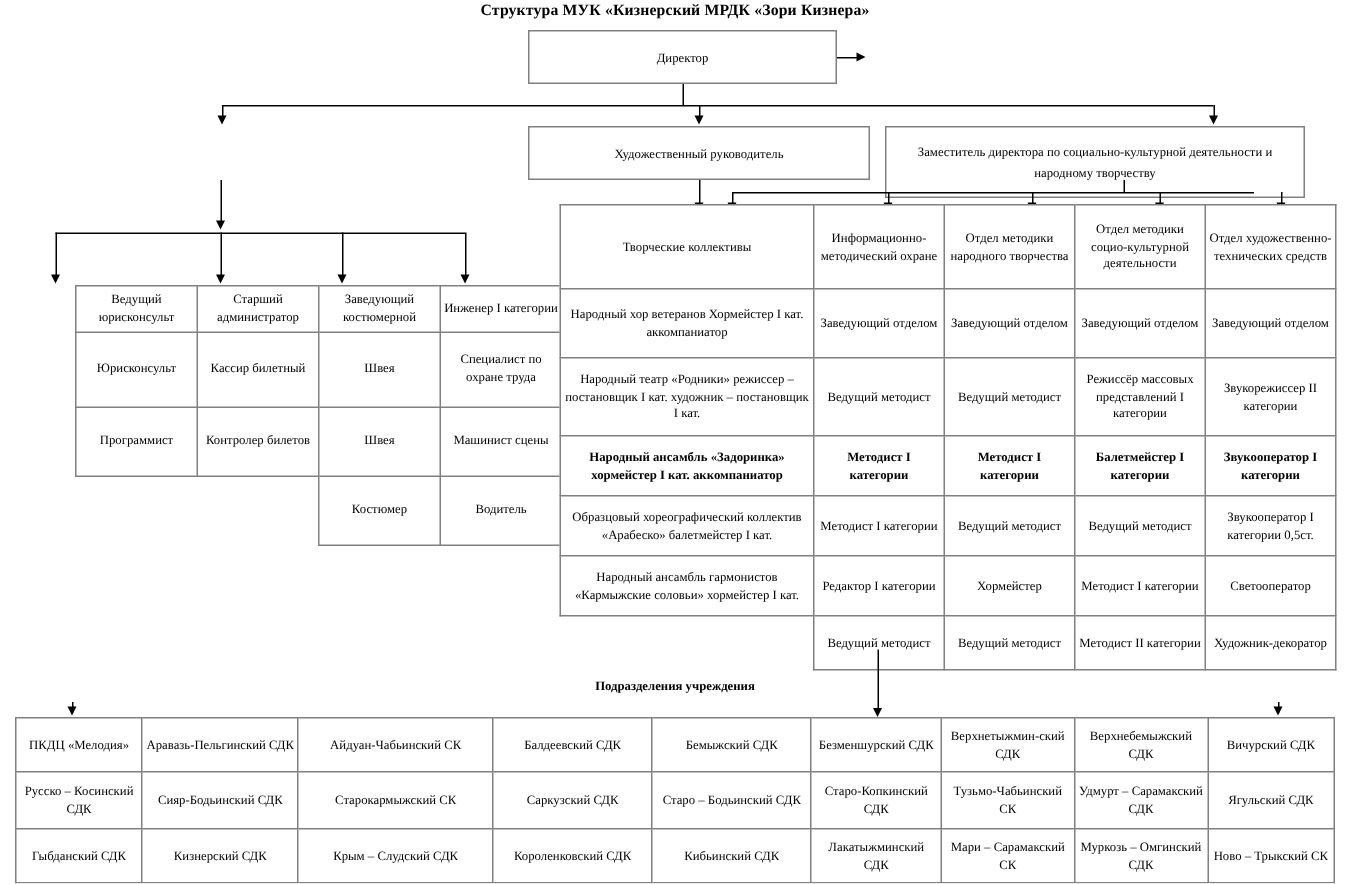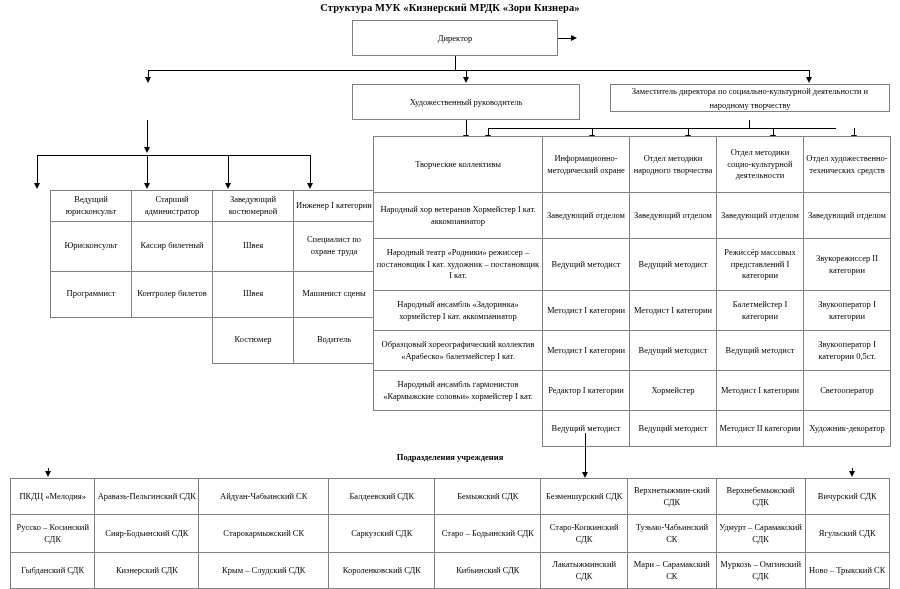--- a/index.html
+++ b/index.html
@@ -126,21 +126,21 @@
 
   <div class="vline" style="left:466px; top:70px; height:8px;"></div>
   <div class="arrow-down" style="left:462.5px; top:77px;"></div>
 
   <div class="vline" style="left:809px; top:70px; height:8px;"></div>
   <div class="arrow-down" style="left:805.5px; top:77px;"></div>
 
 
   <div class="box" style="left:352px; top:84px; width:228px; height:36px;">Художественный руководитель</div>
 
-  <div class="box" style="left:610px; top:84px; width:280px; height:28px; line-height:1.7;">Заместитель директора по социально-культурной деятельности и   народному творчеству</div>
+  <div class="box" style="left:590px; top:84px; width:280px; height:48px; line-height:1.7;">Заместитель директора по социально-культурной деятельности и   народному творчеству</div>
 
   <div class="vline" style="left:147px; top:120px; height:28px;"></div>
   <div class="arrow-down" style="left:143.5px; top:147px;"></div>
   <div class="hline" style="left:37px; top:155px; width:273px;"></div>
 
   <div class="vline" style="left:37px; top:155px; height:29px;"></div>
   <div class="arrow-down" style="left:33.5px; top:183px;"></div>
 
   <div class="vline" style="left:147px; top:155px; height:29px;"></div>
   <div class="arrow-down" style="left:143.5px; top:183px;"></div>
@@ -230,21 +230,21 @@
         <td>Заведующий отделом</td>
         <td>Заведующий отделом</td>
       </tr>
       <tr style="height:52px;">
         <td>Народный театр «Родники» режиссер – постановщик I кат. художник – постановщик I кат.</td>
         <td>Ведущий методист</td>
         <td>Ведущий методист</td>
         <td>Режиссёр массовых представлений I категории</td>
         <td>Звукорежиссер II категории</td>
       </tr>
-      <tr style="height:40px;">
+      <tr style="height:40px;font-weight:bold;">
         <td>Народный ансамбль «Задоринка» хормейстер I кат. аккомпаниатор</td>
         <td>Методист I категории</td>
         <td>Методист I категории</td>
         <td>Балетмейстер I категории</td>
         <td>Звукооператор I категории</td>
       </tr>
       <tr style="height:40px;">
         <td>Образцовый хореографический коллектив «Арабеско» балетмейстер I кат.</td>
         <td>Методист I категории</td>
         <td>Ведущий методист</td>

